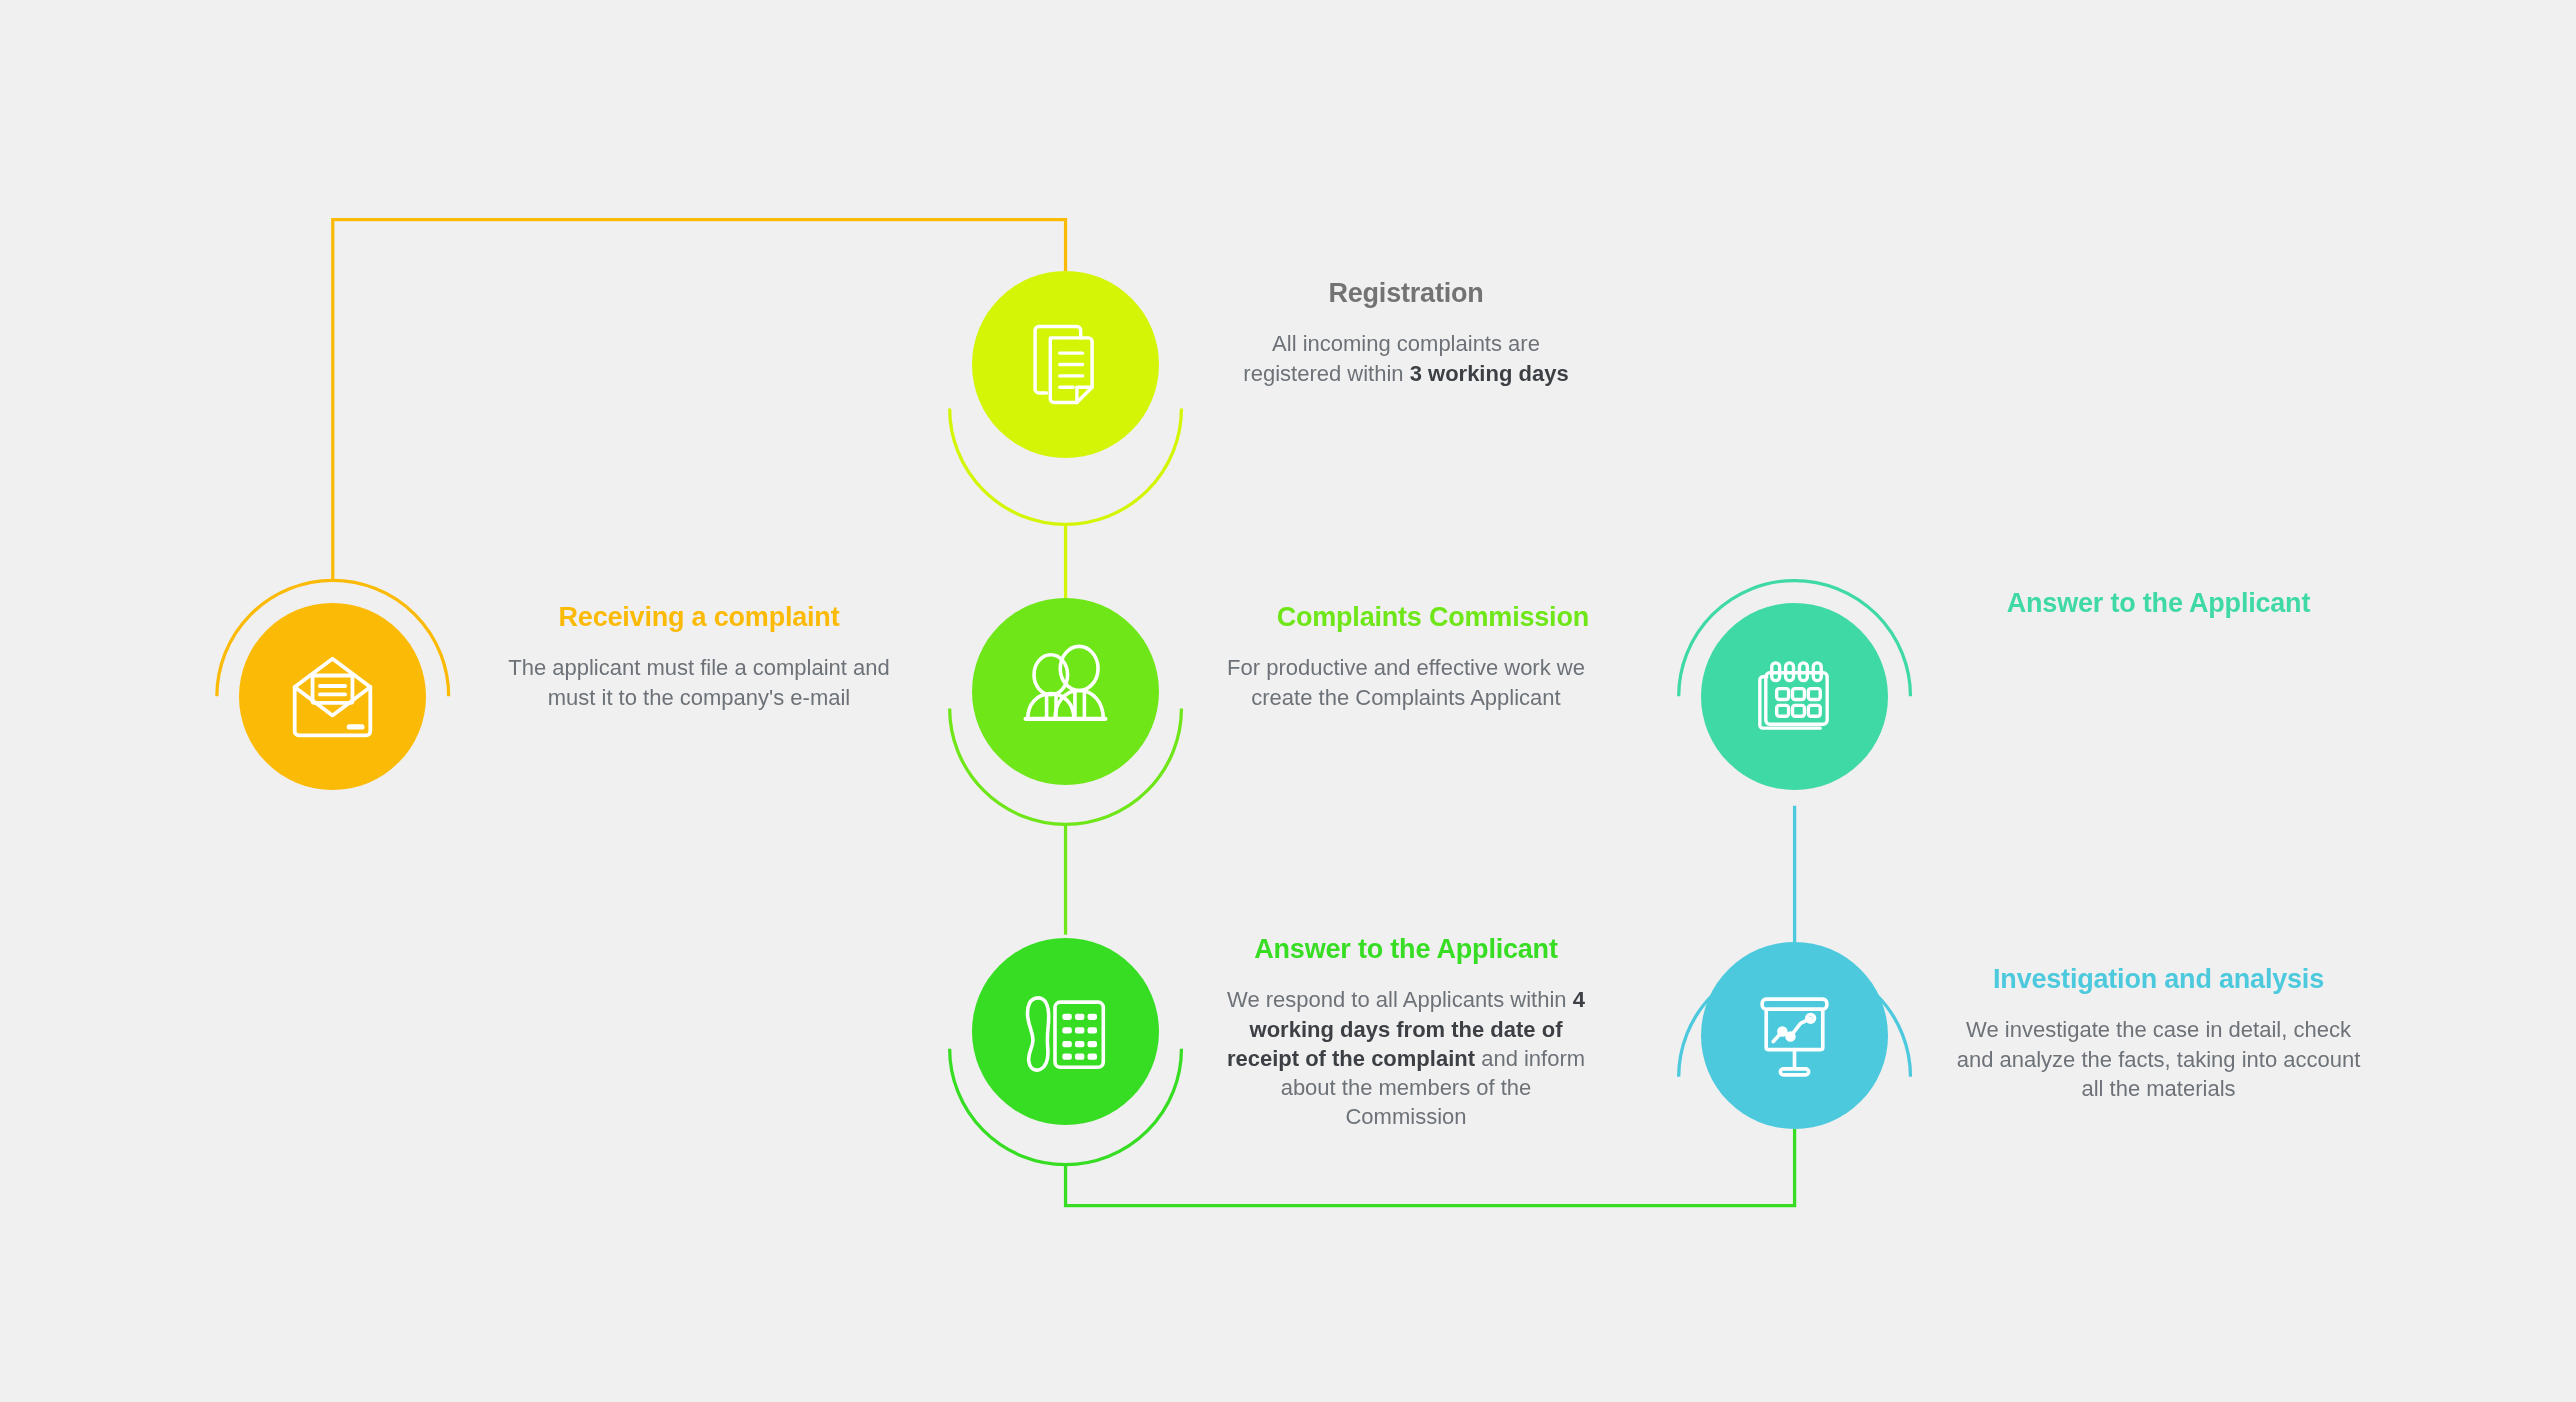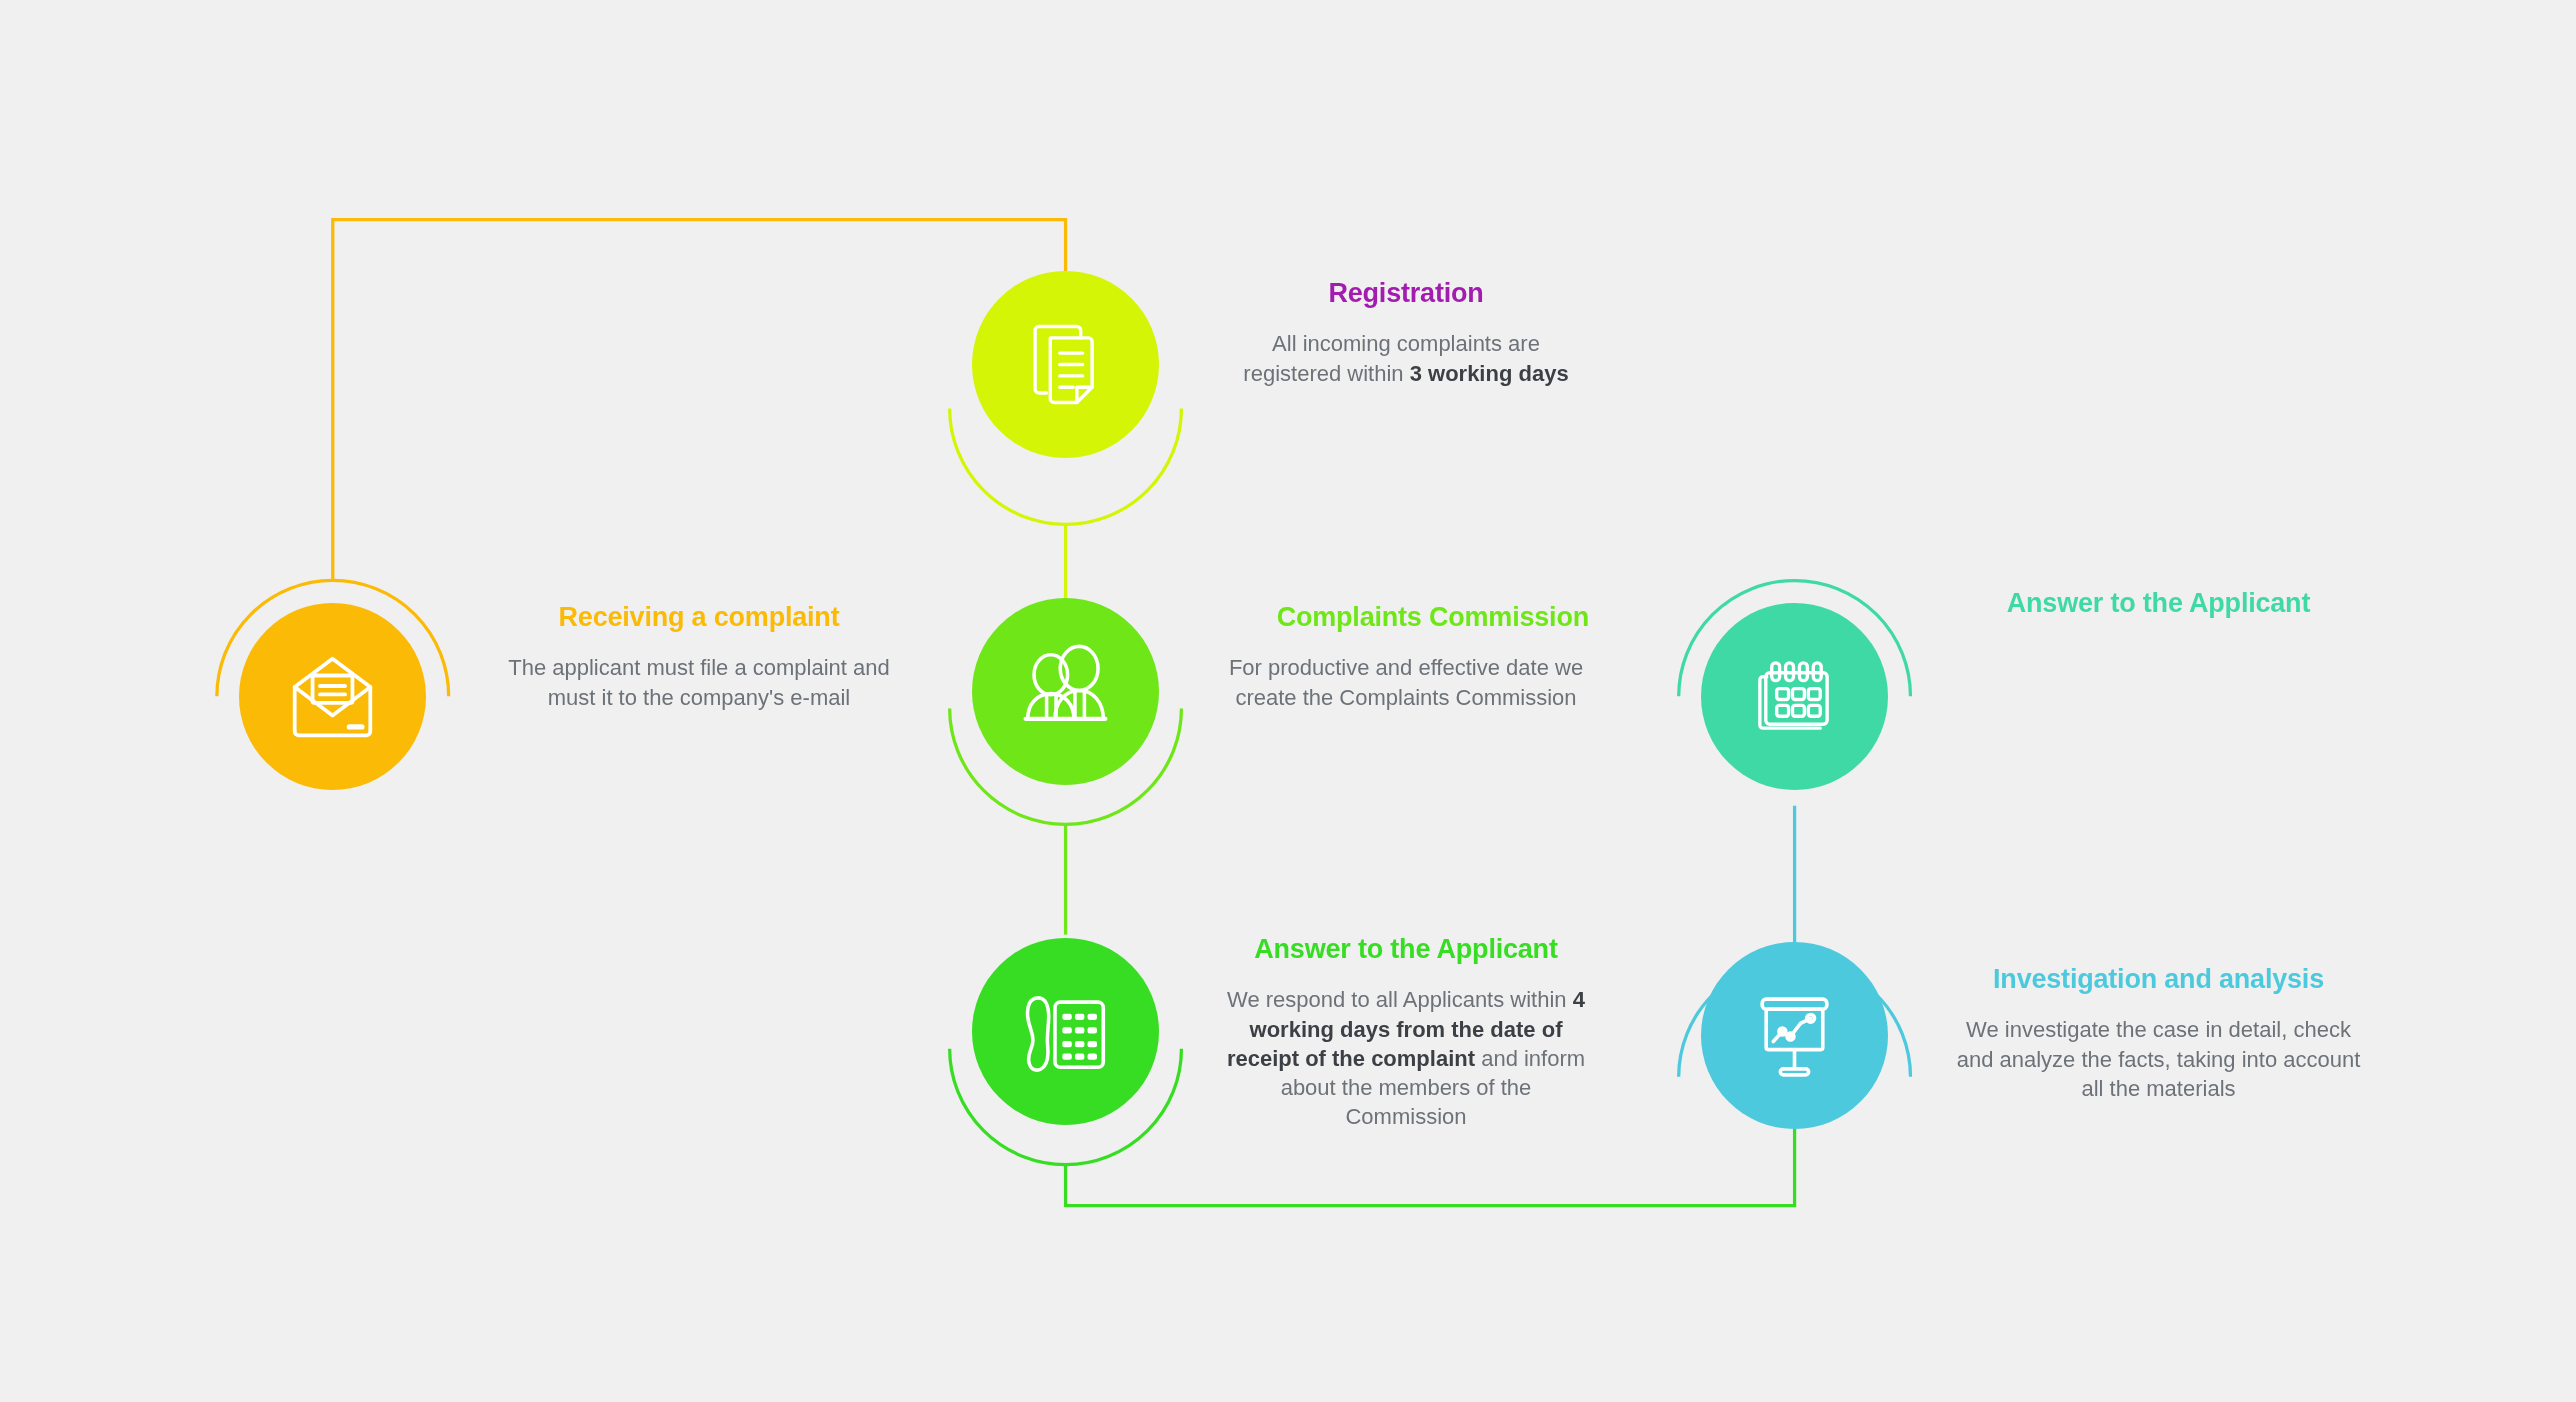--- a/index.html
+++ b/index.html
@@ -196,27 +196,27 @@
       </svg>
     </span>
   </div>
 
   <div class="textblock" style="left:501px; top:603px; width:396px;">
     <p class="tb-title" style="color: rgb(251, 186, 6);">Receiving a complaint</p>
     <p class="tb-body">The applicant must file a complaint and must it to the company's e-mail</p>
   </div>
 
   <div class="textblock" style="left:1223px; top:279px; width:366px;">
-    <p class="tb-title" style="color: #a21caf;">Registration</p>
+    <p class="tb-title" style="color: #737373;">Registration</p>
     <p class="tb-body">All incoming complaints are registered within <b>3 working days</b></p>
   </div>
 
   <div class="textblock" style="left:1223px; top:603px; width:366px;">
     <p class="tb-title" style="color: rgb(111, 230, 24); text-align: right;">Complaints Commission</p>
-    <p class="tb-body">For productive and effective date we create the Complaints Commission</p>
+    <p class="tb-body">For productive and effective work we create the Complaints Applicant</p>
   </div>
 
   <div class="textblock" style="left:1223px; top:935px; width:366px;">
     <p class="tb-title" style="color: rgb(54, 221, 34);">Answer to the Applicant</p>
     <p class="tb-body">We respond to all Applicants within <b>4 working days from the date of receipt of the complaint</b> and inform about the members of the Commission</p>
   </div>
 
   <div class="textblock" style="left:1953px; top:935px; width:411px;">
     <p class="tb-title" style="color: rgb(76, 201, 221); margin-top: 30px;">Investigation and analysis</p>
     <p class="tb-body">We investigate the case in detail, check and analyze the facts, taking into account all the materials</p>

